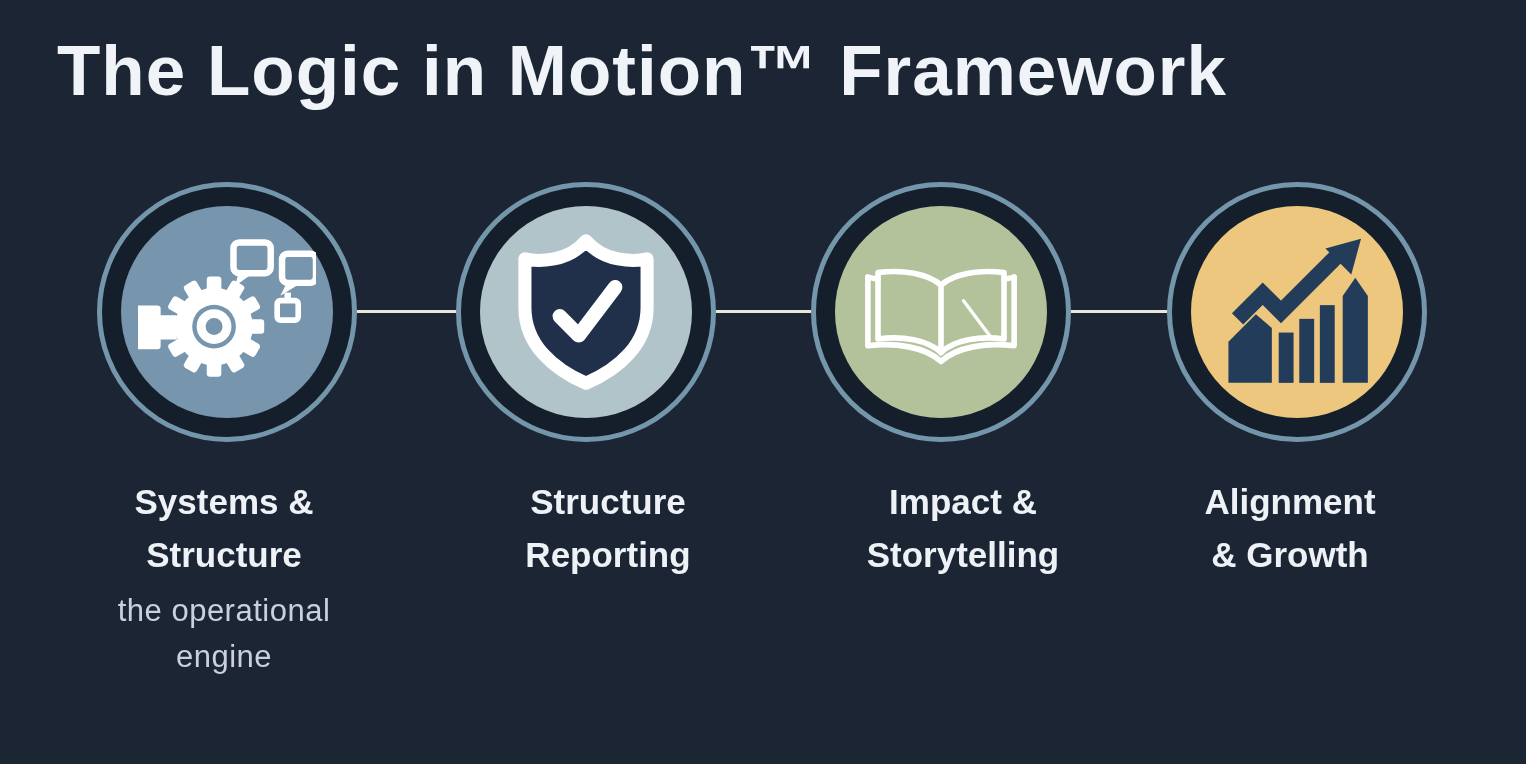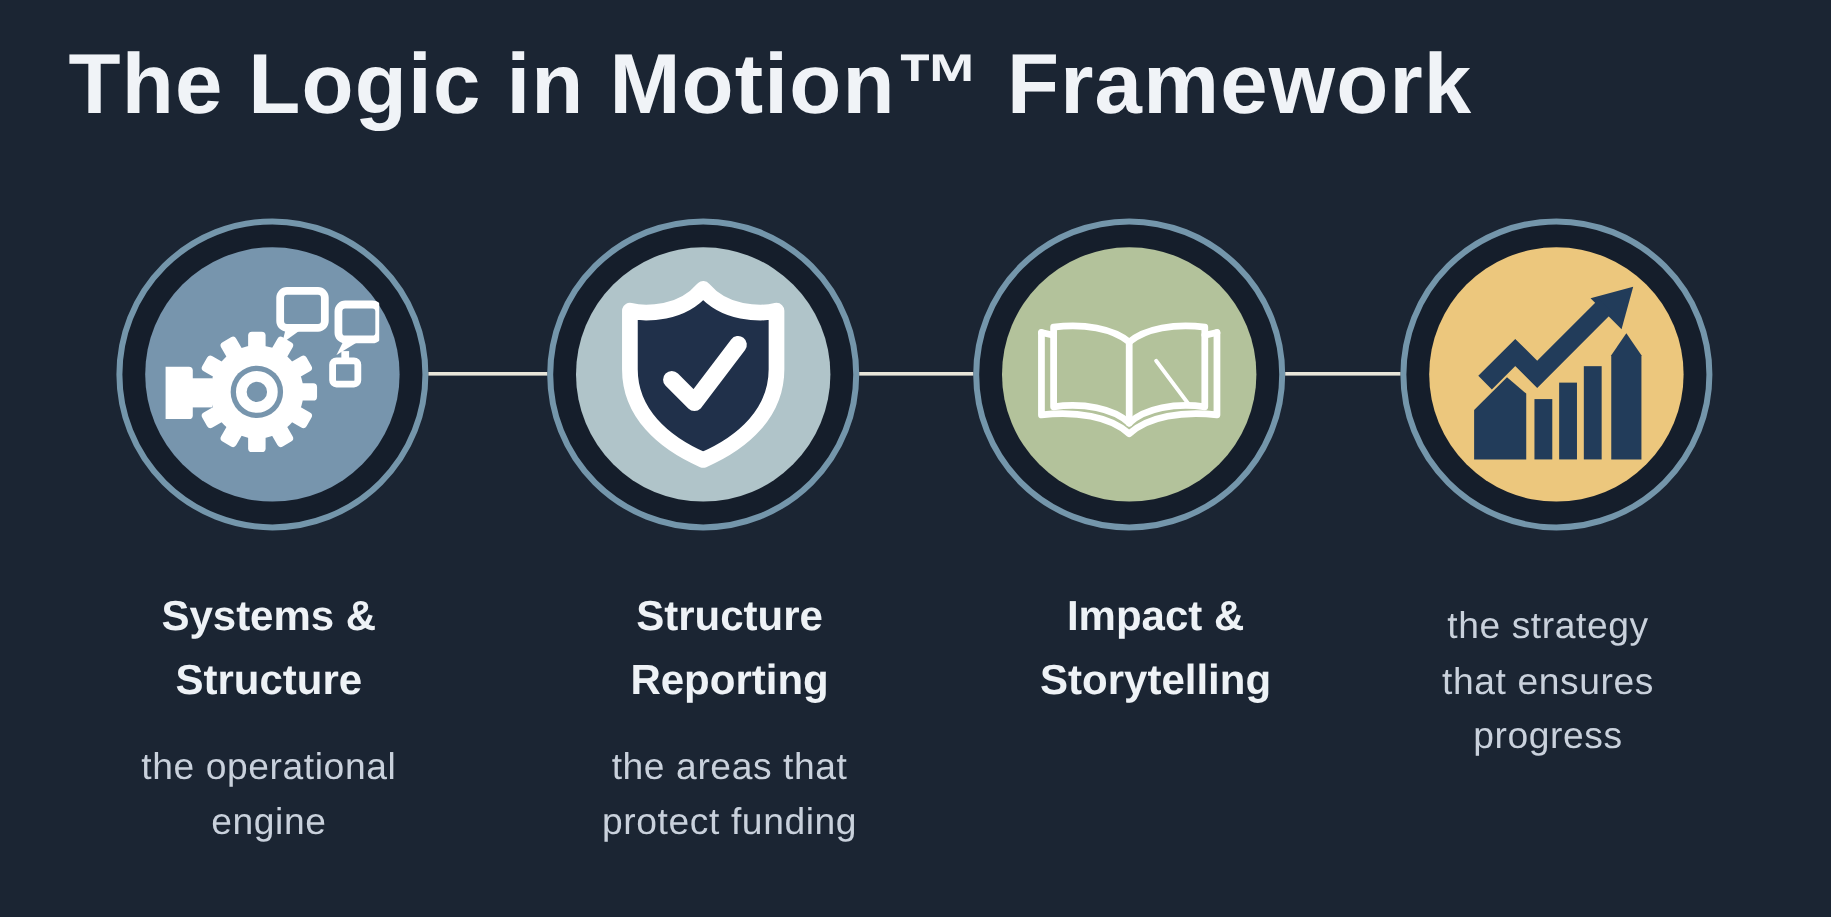--- a/index.html
+++ b/index.html
@@ -40,25 +40,25 @@
   .step-text{
     position:absolute;top:476px;width:360px;
     text-align:center;
   }
   .t1{left:44px;}
   .t2{left:428px;}
   .t3{left:783px;text-align:center;}
   .t4{left:1110px;}
   .step-title{
     font-size:35px;font-weight:700;color:#eef2f6;
-    line-height:1.5;white-space:pre-line;margin:12px;
+    line-height:1.5;white-space:pre-line;margin:0;
   }
   .step-subtitle{
     font-size:31px;font-weight:400;color:#c9d1dc;
-    line-height:1.47;white-space:pre-line;margin:23px 0 0 0;
+    line-height:1.47;white-space:pre-line;margin:7px 0 0 0;
     letter-spacing:0.5px;
   }
   svg{display:block;}
 </style>
 </head>
 <body>
 
 <h1 class="page-title">The Logic in Motion™ Framework</h1>
 
 <div class="circle-outer c1">
@@ -147,24 +147,21 @@
 
 <div class="step-text t1">
   <p class="step-title">Systems &amp;
 Structure</p>
   <p class="step-subtitle">the operational
 engine</p>
 </div>
 <div class="step-text t2">
   <p class="step-title">Structure
 Reporting</p>
-  <p class="step-subtitle">the areas that
-protect funding</p>
 </div>
 <div class="step-text t3">
   <p class="step-title">Impact &amp;
 Storytelling</p>
 </div>
 <div class="step-text t4">
-  <p class="step-subtitle">the strategy
-that ensures
-progress</p>
+  <p class="step-title">Alignment
+&amp; Growth</p>
 </div>
 
 </body></html>

